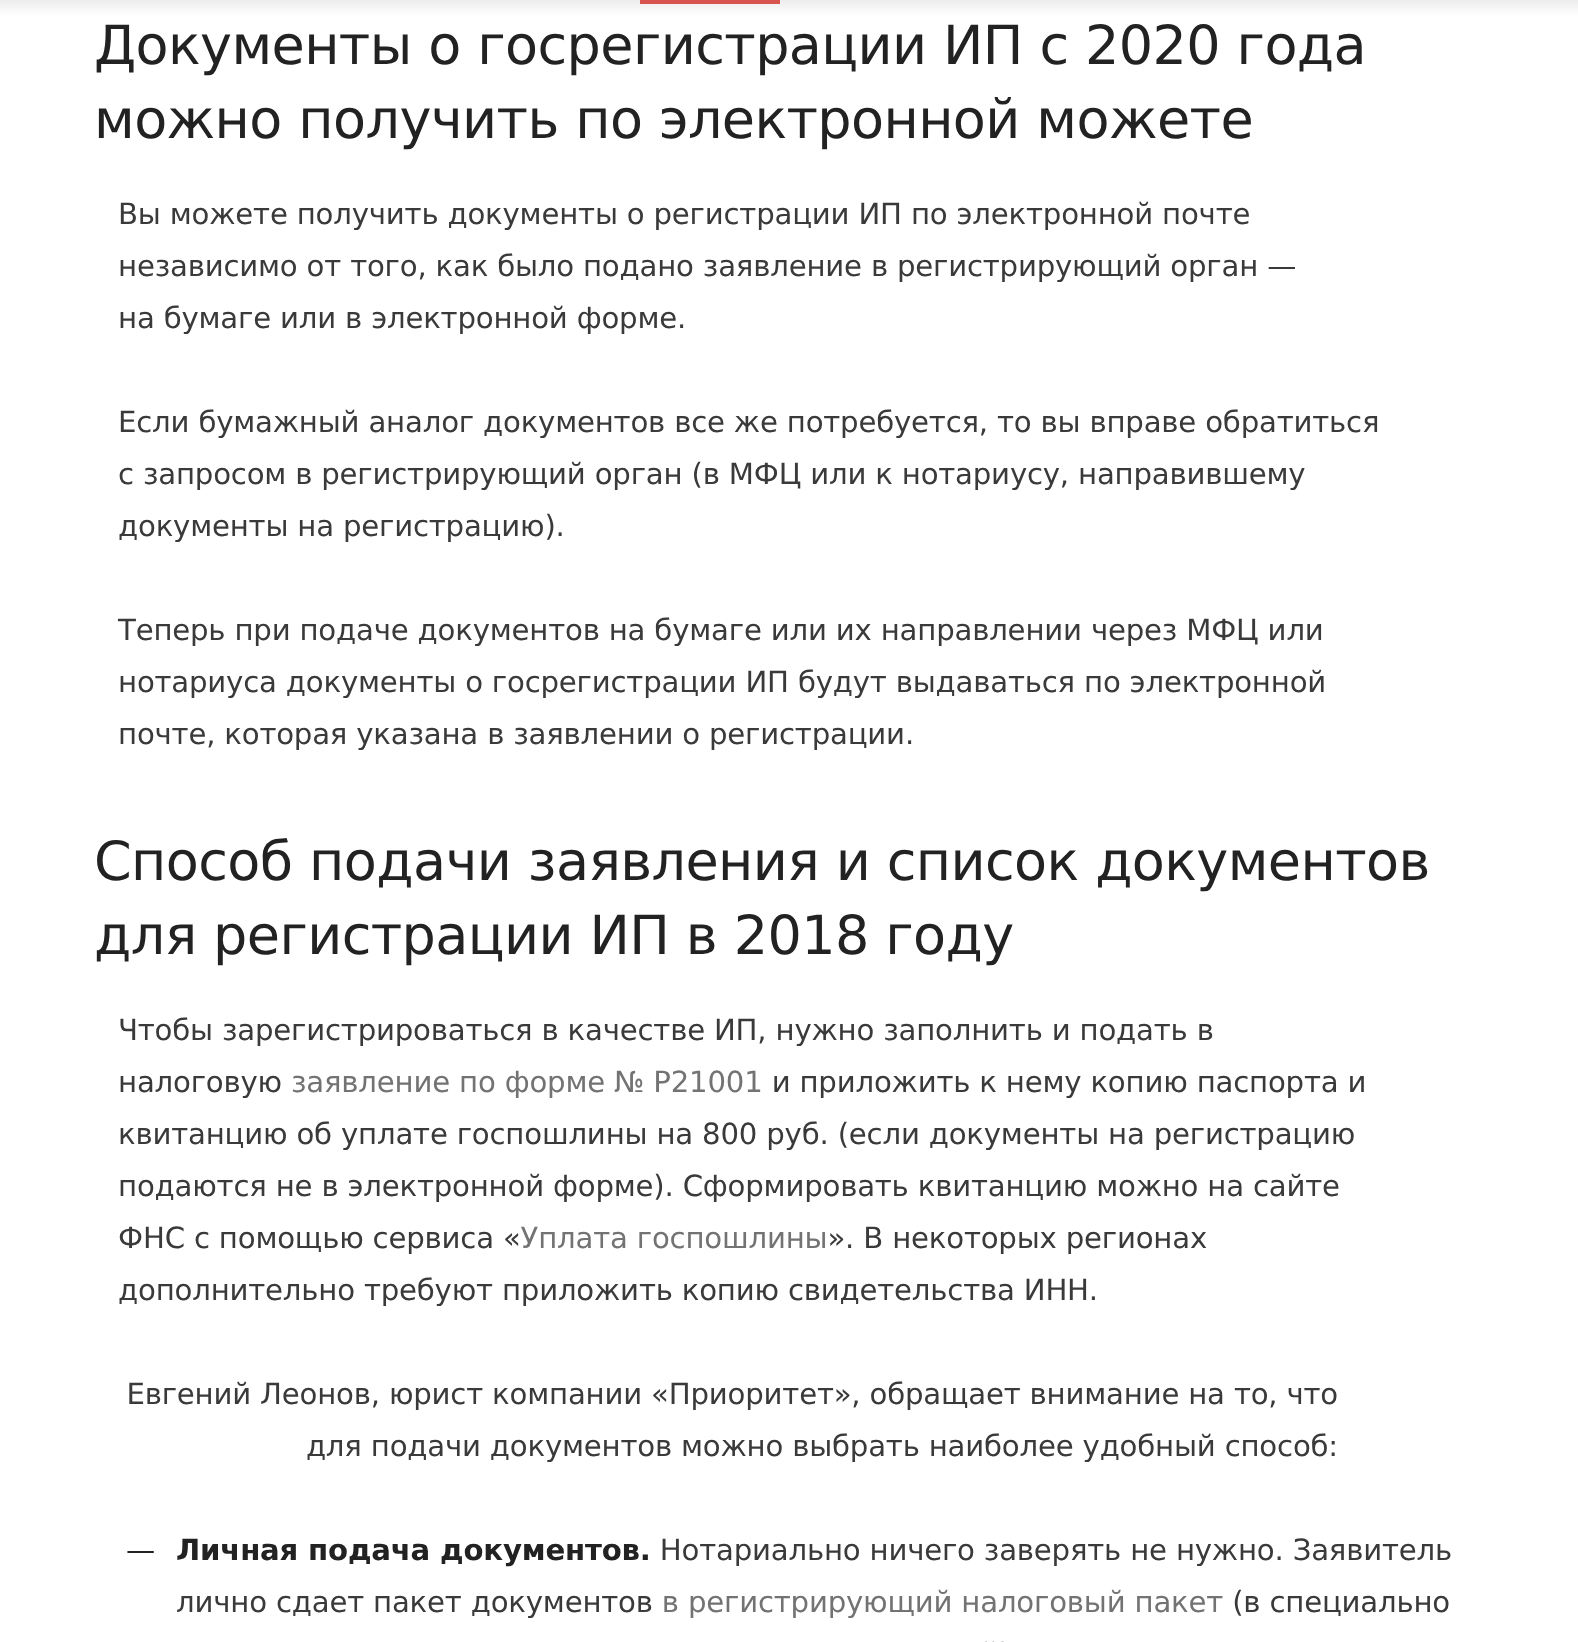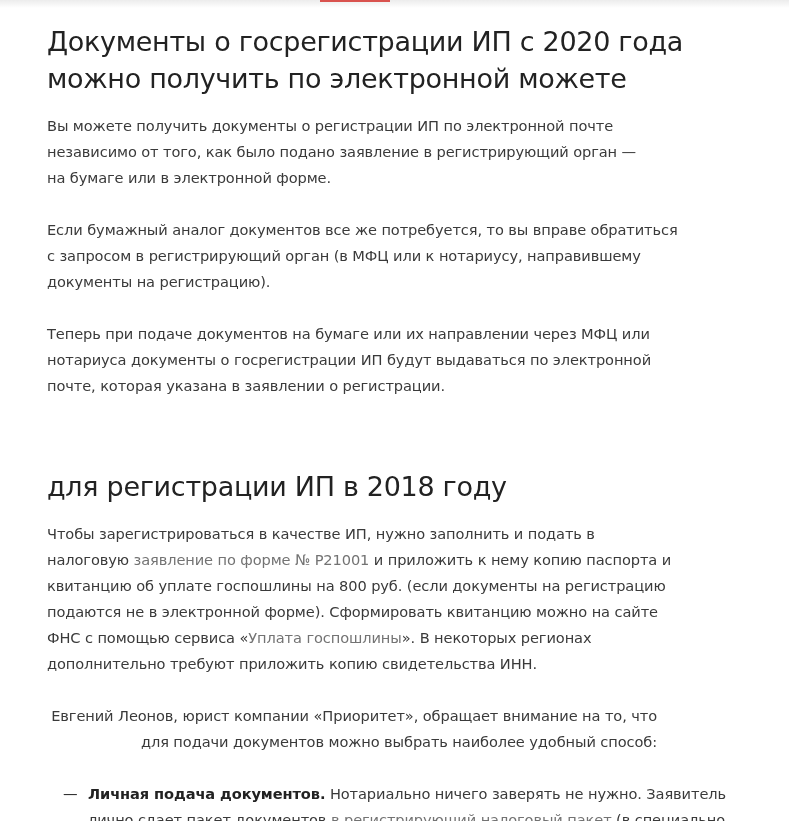--- a/index.html
+++ b/index.html
@@ -35,26 +35,26 @@
     }
     h2.section-title {
       font-family: "DejaVu Sans", sans-serif;
       font-weight: normal;
       font-size: 27px;
       line-height: 37px;
       color: #222222;
       margin: 0;
       letter-spacing: -0.3px;
     }
-    h2.title-1 { padding-top: 23px; }
+    h2.title-1 { padding-top: 5px; }
     h2.title-2 { margin-top: 32px; }
     p.para {
       font-size: 14.6px;
       line-height: 26px;
-      margin: 0;
+      margin: 12px;
       color: #3a3a3a;
       letter-spacing: -0.1px;
     }
     .para-after-title { margin-top: 16px !important; }
     .para-gap { margin-top: 26px !important; }
     a.link {
       color: #737373;
       text-decoration: none;
     }
     ul.methods {
@@ -92,21 +92,21 @@
   <h2 class="section-title title-1">
     <span>Документы о госрегистрации ИП с 2020 года</span><br>
     <span>можно получить по электронной можете</span>
   </h2>
 
   <p class="para para-after-title" style="width:600px;">Вы можете получить документы о регистрации ИП по электронной почте независимо от того, как было подано заявление в регистрирующий орган — на бумаге или в электронной форме.</p>
   <p class="para para-gap" style="width:640px;">Если бумажный аналог документов все же потребуется, то вы вправе обратиться с запросом в регистрирующий орган (в МФЦ или к нотариусу, направившему документы на регистрацию).</p>
   <p class="para para-gap" style="width:640px;">Теперь при подаче документов на бумаге или их направлении через МФЦ или нотариуса документы о госрегистрации ИП будут выдаваться по электронной почте, которая указана в заявлении о регистрации.</p>
 
   <h2 class="section-title title-2">
-    <br>
+    <span>Способ подачи заявления и список документов</span><br>
     <span>для регистрации ИП в 2018 году</span>
   </h2>
 
   <p class="para para-after-title" style="width:625px;">
     <span>Чтобы зарегистрироваться в качестве ИП, нужно заполнить и подать в налоговую </span><a class="link" href="#">заявление по форме № Р21001</a><span> и приложить к нему копию паспорта и квитанцию об уплате госпошлины на 800 руб. (если документы на регистрацию подаются не в электронной форме). Сформировать квитанцию можно на сайте ФНС с помощью сервиса «</span><a class="link" href="#">Уплата госпошлины</a><span>». В некоторых регионах дополнительно требуют приложить копию свидетельства ИНН.</span>
   </p>
 
   <p class="para para-gap" style="width:610px;text-align:right;">Евгений Леонов, юрист компании «Приоритет», обращает внимание на то, что для подачи документов можно выбрать наиболее удобный способ:</p>
 
   <ul class="methods">

